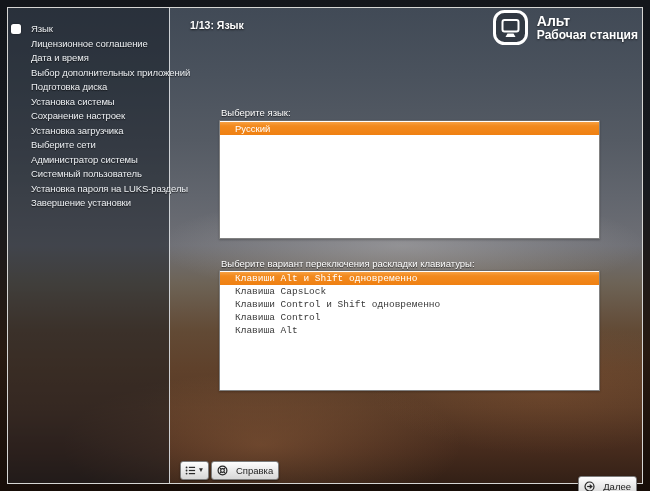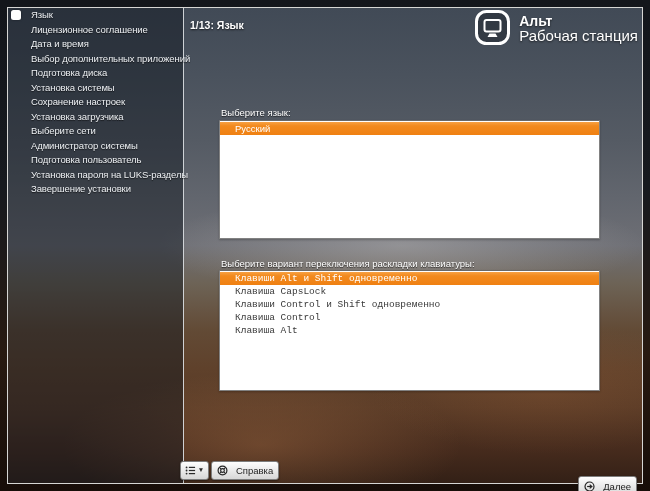--- a/index.html
+++ b/index.html
@@ -13,23 +13,24 @@
     position:absolute; inset:7px;
     border:1px solid #d6d6d4;
     background:
       radial-gradient(ellipse 55% 16% at 62% 50%, rgba(214,211,209,0.35), rgba(214,211,209,0) 70%),
       radial-gradient(ellipse 45% 22% at 40% 92%, rgba(196,132,82,0.30), rgba(196,132,82,0) 70%),
       radial-gradient(ellipse 40% 20% at 85% 80%, rgba(170,105,60,0.22), rgba(170,105,60,0) 70%),
       linear-gradient(180deg,#414a56 0%,#4a525d 14%,#555b64 28%,#62666e 40%,#6e6f75 50%,#6d6356 58%,#624a35 68%,#5f412b 76%,#583a26 84%,#462b1d 93%,#332016 100%);
   }
   
   .sidebar {
-    position:absolute; left:0; top:0; width:176px; height:100%;
+    position:absolute; left:0; top:0; width:162px; height:100%;
     background:rgba(15,21,29,0.47);
     border-right:1px solid rgba(228,231,235,0.88);
+    padding-top:14px;
   }
   .sidebar-item {
     position:relative; height:14.5px; line-height:14.5px;
     padding-left:23px; color:#eef1f4; font-size:9.5px; letter-spacing:-0.1px;
     white-space:nowrap; text-shadow:0 1px 1px rgba(0,0,0,0.65);
   }
   .sidebar-item .checkbox {
     position:absolute; left:3px; top:2px; width:10px; height:10px;
     background:#fff; border-radius:2.5px; box-shadow:0 0 2px rgba(0,0,0,0.5);
   }
@@ -38,21 +39,21 @@
     position:absolute; left:182px; top:11px;
     font-size:10.5px; font-weight:bold; color:#fff;
     text-shadow:0 1px 2px rgba(0,0,0,0.7);
   }
   .brand {
     position:absolute; right:4px; top:1px;
     display:flex; align-items:center; gap:8px; color:#fff;
     text-shadow:0 1px 2px rgba(0,0,0,0.6);
   }
   .brand-name { font-size:14px; font-weight:bold; line-height:16px; }
-  .brand-sub  { font-size:15px; line-height:13px; }
+  .brand-sub  { font-size:12px; line-height:13px;font-weight:bold; }
   
   .section-label {
     position:absolute; left:213px; color:#fff; font-size:9.5px;
     text-shadow:0 1px 1px rgba(0,0,0,0.65); white-space:nowrap;
   }
   #language-label { top:99px; }
   #keyboard-label { top:250px; }
   .listbox {
     position:absolute; left:211px; width:381px; background:#fff;
     border:1px solid #818181; border-top-color:#696969; padding-top:1px;
@@ -91,21 +92,21 @@
       <div class="sidebar-item active"><span class="checkbox"></span><span>Язык</span></div>
       <div class="sidebar-item"><span>Лицензионное соглашение</span></div>
       <div class="sidebar-item"><span>Дата и время</span></div>
       <div class="sidebar-item"><span>Выбор дополнительных приложений</span></div>
       <div class="sidebar-item"><span>Подготовка диска</span></div>
       <div class="sidebar-item"><span>Установка системы</span></div>
       <div class="sidebar-item"><span>Сохранение настроек</span></div>
       <div class="sidebar-item"><span>Установка загрузчика</span></div>
       <div class="sidebar-item"><span>Выберите сети</span></div>
       <div class="sidebar-item"><span>Администратор системы</span></div>
-      <div class="sidebar-item"><span>Подготовка пользователь</span></div>
+      <div class="sidebar-item"><span>Системный пользователь</span></div>
       <div class="sidebar-item"><span>Установка пароля на LUKS-разделы</span></div>
       <div class="sidebar-item"><span>Завершение установки</span></div>
     </div>
 
   <div class="step-title">1/13: Язык</div>
 
   <div class="brand">
     <span class="icon">
       <svg width="37" height="37" viewBox="0 0 37 37">
         <rect x="2.5" y="2.5" width="32" height="32" rx="10" fill="rgba(18,22,28,0.35)" stroke="#ffffff" stroke-width="3"></rect>

